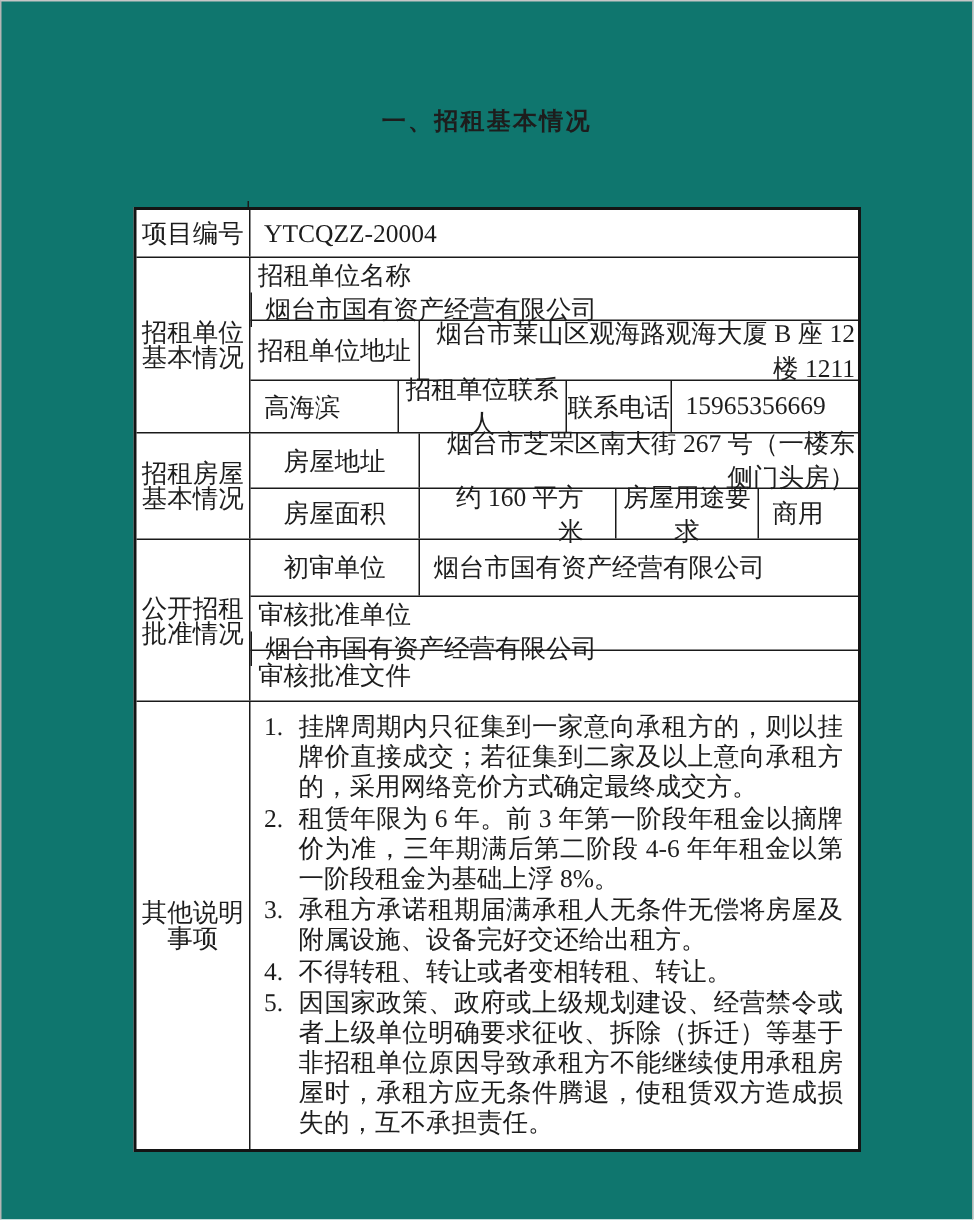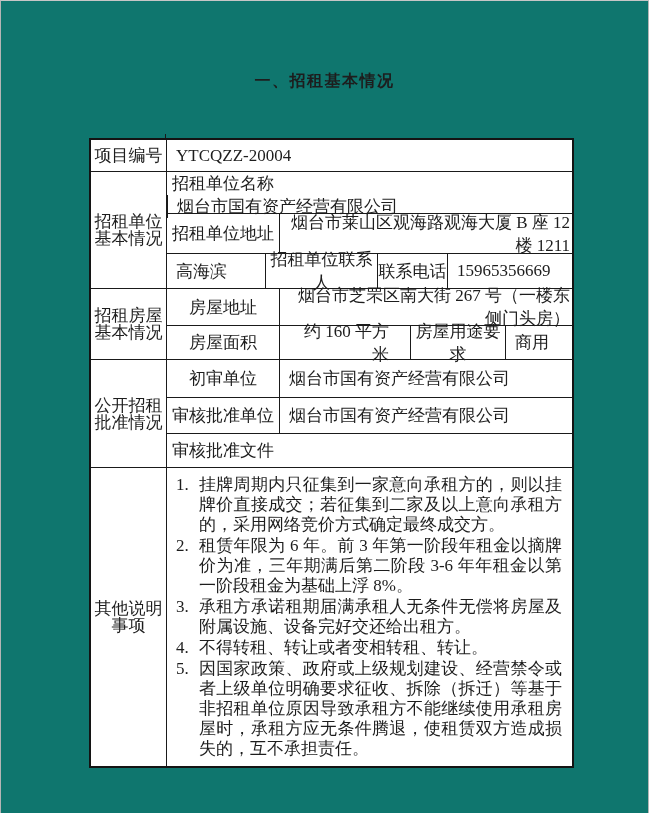--- a/index.html
+++ b/index.html
@@ -72,21 +72,21 @@
   .w-l2b { width: 95px; flex: none; justify-content: center; text-align: center; margin-left: 19px; }
   
   .h-project { height: 31px; }
   .h-name { height: 41px; flex-direction: column; }
   .h-uaddr { height: 40px; }
   .h-legal { height: 37px; }
   .h-contact { height: 35px; }
   .h-haddr { height: 36px; }
   .h-area { height: 34px; }
   .h-init { height: 37px; }
-  .h-aunit { height: 36px; }
+  .h-aunit { height: 36px; flex-direction: column; }
   .h-adoc { height: 34px; }
   
   .other-body {
     flex: 1;
     padding: 7px 10px 6px 9px;
     min-height: 265px;
   }
   .oitem { display: flex; margin-bottom: 1px; }
   .onum {
     width: 23px; flex: none;
@@ -173,21 +173,21 @@
     <div class="trow">
       <div class="cell c1">其他说明
 事项</div>
       <div class="other-body">
         <div class="oitem">
           <span class="onum">1.</span>
           <span class="otxt">挂牌周期内只征集到一家意向承租方的，则以挂牌价直接成交；若征集到二家及以上意向承租方的，采用网络竞价方式确定最终成交方。</span>
         </div>
         <div class="oitem">
           <span class="onum">2.</span>
-          <span class="otxt">租赁年限为 6 年。前 3 年第一阶段年租金以摘牌价为准，三年期满后第二阶段 3-6 年年租金以第一阶段租金为基础上浮 8%。</span>
+          <span class="otxt">租赁年限为 6 年。前 3 年第一阶段年租金以摘牌价为准，三年期满后第二阶段 4-6 年年租金以第一阶段租金为基础上浮 8%。</span>
         </div>
         <div class="oitem">
           <span class="onum">3.</span>
           <span class="otxt">承租方承诺租期届满承租人无条件无偿将房屋及附属设施、设备完好交还给出租方。</span>
         </div>
         <div class="oitem">
           <span class="onum">4.</span>
           <span class="otxt">不得转租、转让或者变相转租、转让。</span>
         </div>
         <div class="oitem">

